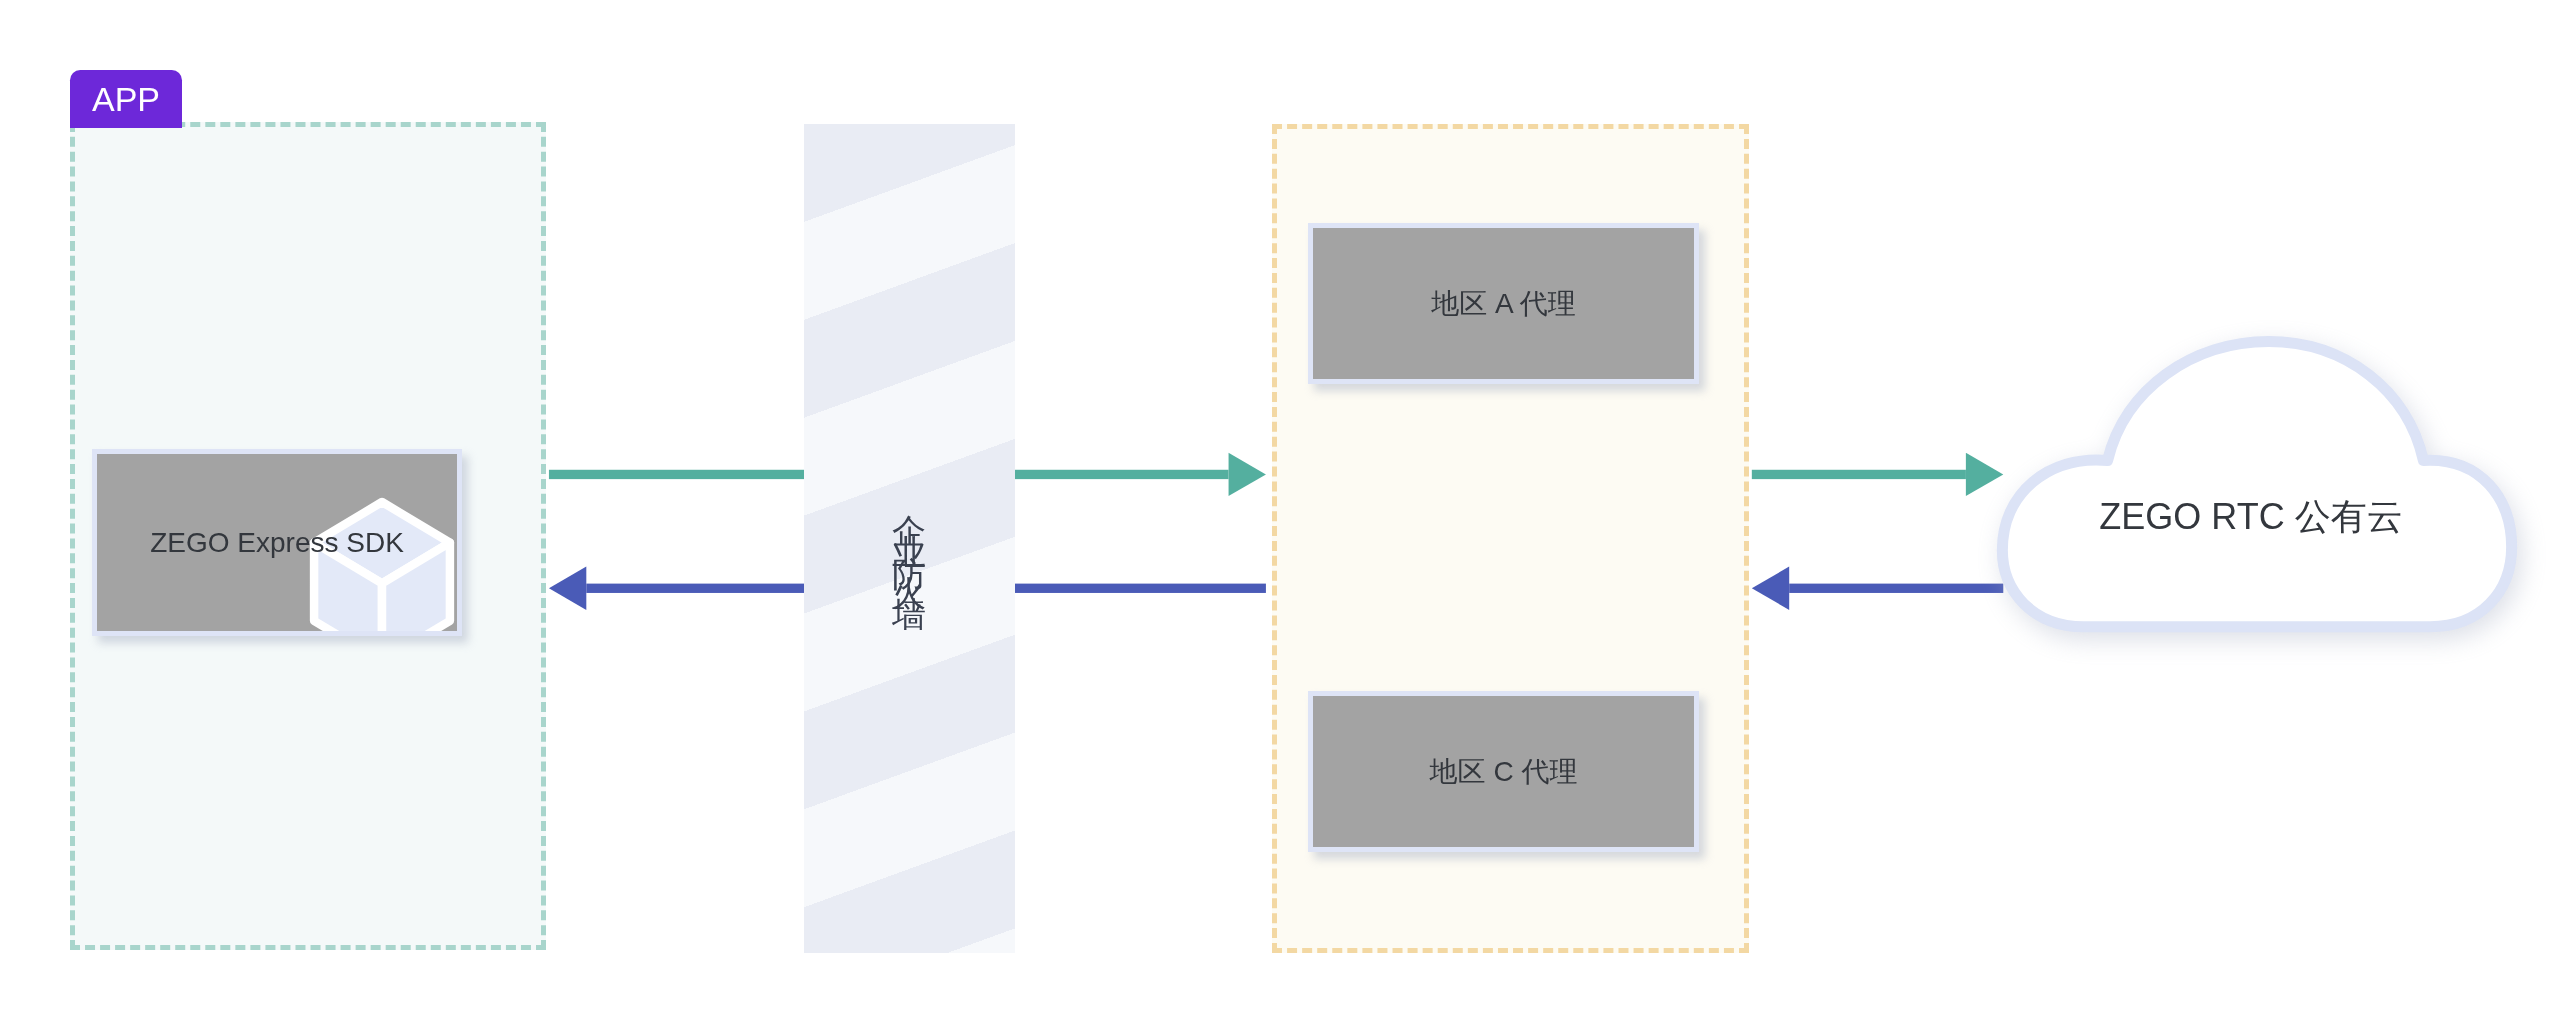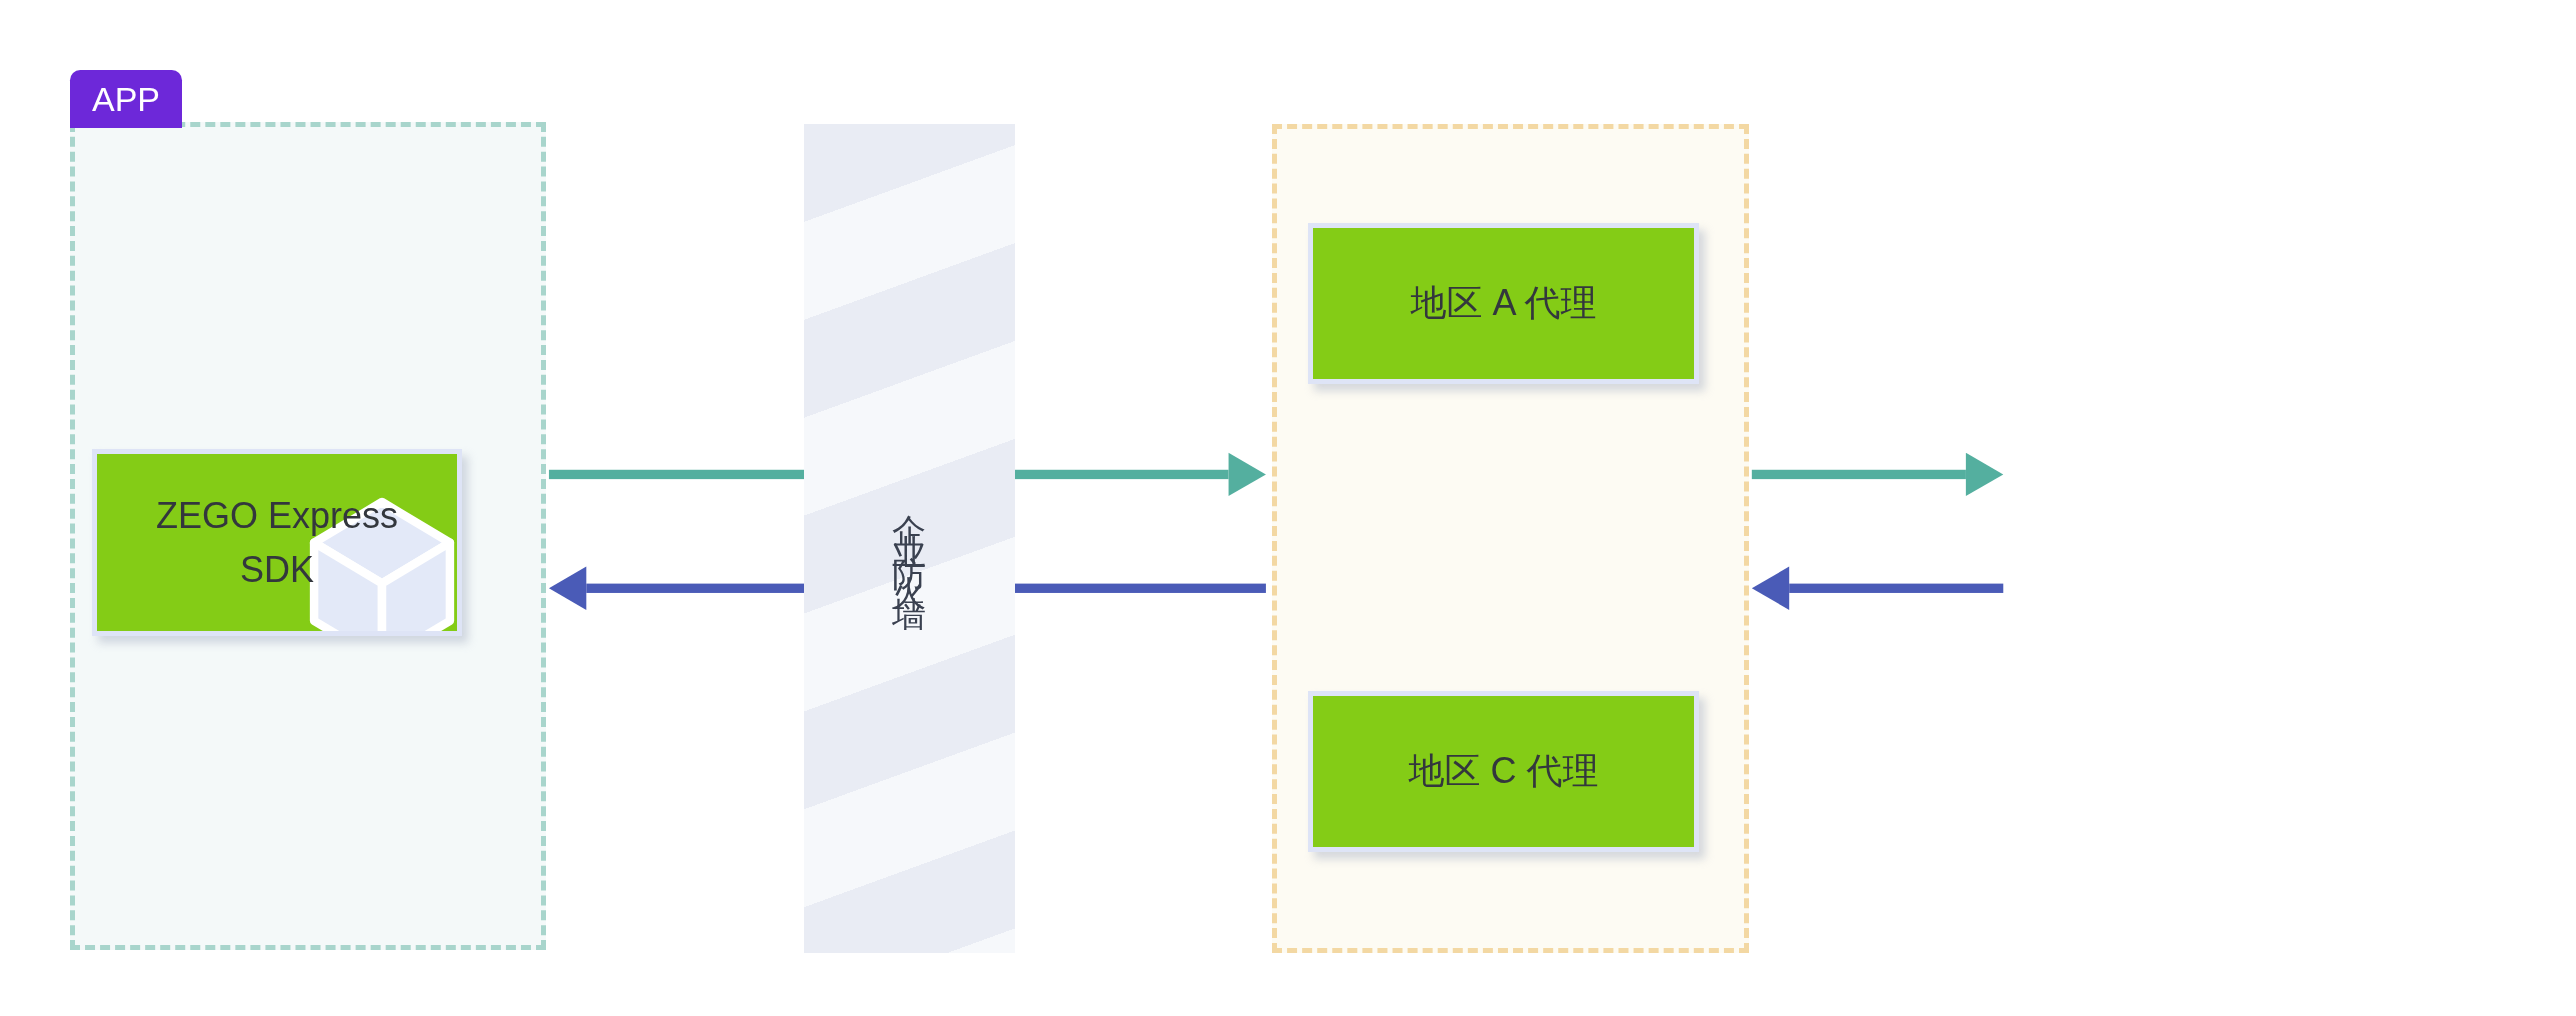--- a/index.html
+++ b/index.html
@@ -21,23 +21,23 @@
   }
   .zone-tag{
     position:absolute;left:70px;top:70px;width:112px;height:58px;z-index:2;
     background:#6d28d9;border-radius:10.2px 10.2px 0 0;
     display:flex;align-items:center;justify-content:center;
     color:#ffffff;font-size:34px;
   }
 
   
   .node{
-    position:absolute;z-index:4;background:#84cc16;border:5.1px solid #DEE4F6;
+    position:absolute;z-index:4;background:#a3a3a3;border:5.1px solid #DEE4F6;
     display:flex;align-items:center;justify-content:center;text-align:center;
-    font-size:36px;color:#33373D;
+    font-size:28px;color:#33373D;
     box-shadow:6px 6.8px 8.5px rgba(164,172,192,0.45);
   }
   .node-sdk{left:92px;top:449px;width:370px;height:187px;overflow:hidden;}
   .node-sdk .label{position:relative;z-index:2;max-width:263px;line-height:1.5;}
   .cube{position:absolute;right:1.7px;bottom:-6.8px;z-index:1;}
   .node-proxy{left:1308px;width:391px;height:161px;}
   .node-proxy-a{top:223px;}
   .node-proxy-b{top:455px;}
   .node-proxy-c{top:691px;}
 
@@ -108,15 +108,28 @@
   </div>
 
   <div class="zone zone-proxy"></div>
   <div class="node node-proxy node-proxy-a">
     <span>地区 A 代理</span>
   </div>
   <div class="node node-proxy node-proxy-c">
     <span>地区 C 代理</span>
   </div>
 
+  <div class="cloud">
+    <svg width="568" height="365" viewBox="0 0 668 430">
+      <path d="M 130,372
+               C 70,372 34,330 34,282
+               C 34,215 88,170 158,176
+               C 178,92 258,36 348,36
+               C 438,36 512,94 530,176
+               C 598,172 634,222 634,278
+               C 634,330 598,372 538,372
+               L 130,372 Z" fill="#ffffff" stroke-width="13" stroke-linejoin="round" stroke="#DCE3F6"></path>
+    </svg>
+    <div class="cloud-label">ZEGO RTC 公有云</div>
+  </div>
 
 </div>
 
 
 </body></html>

